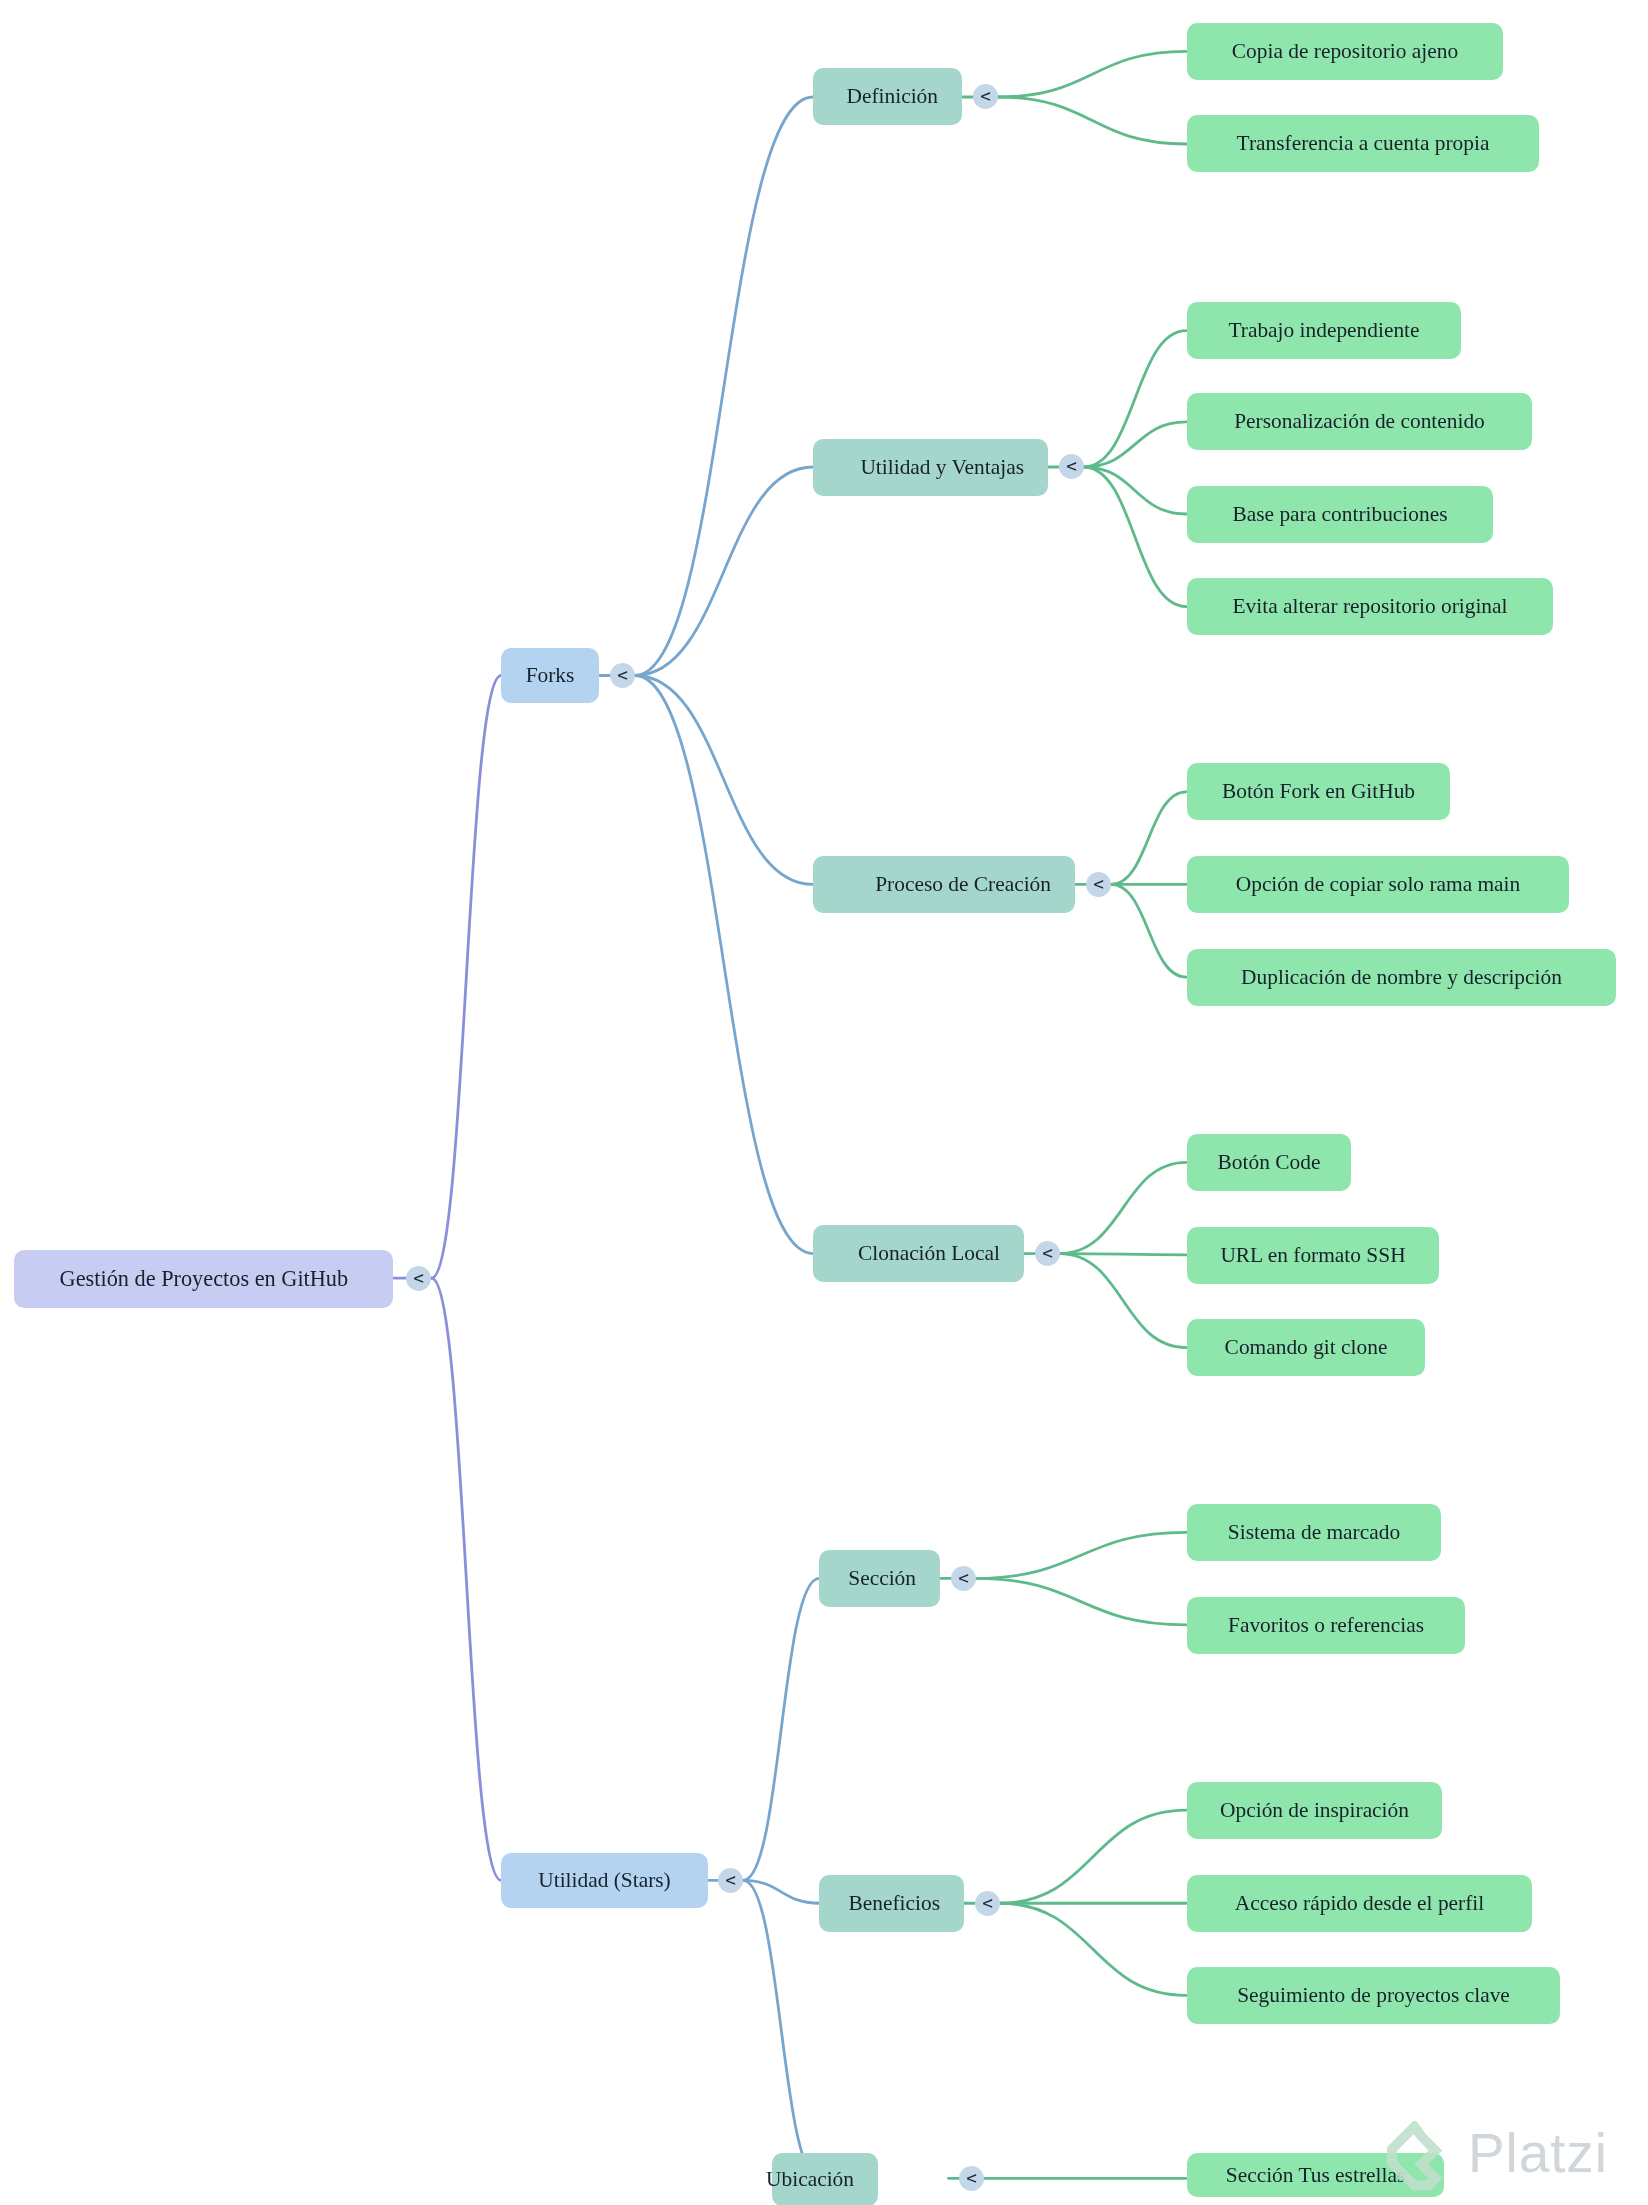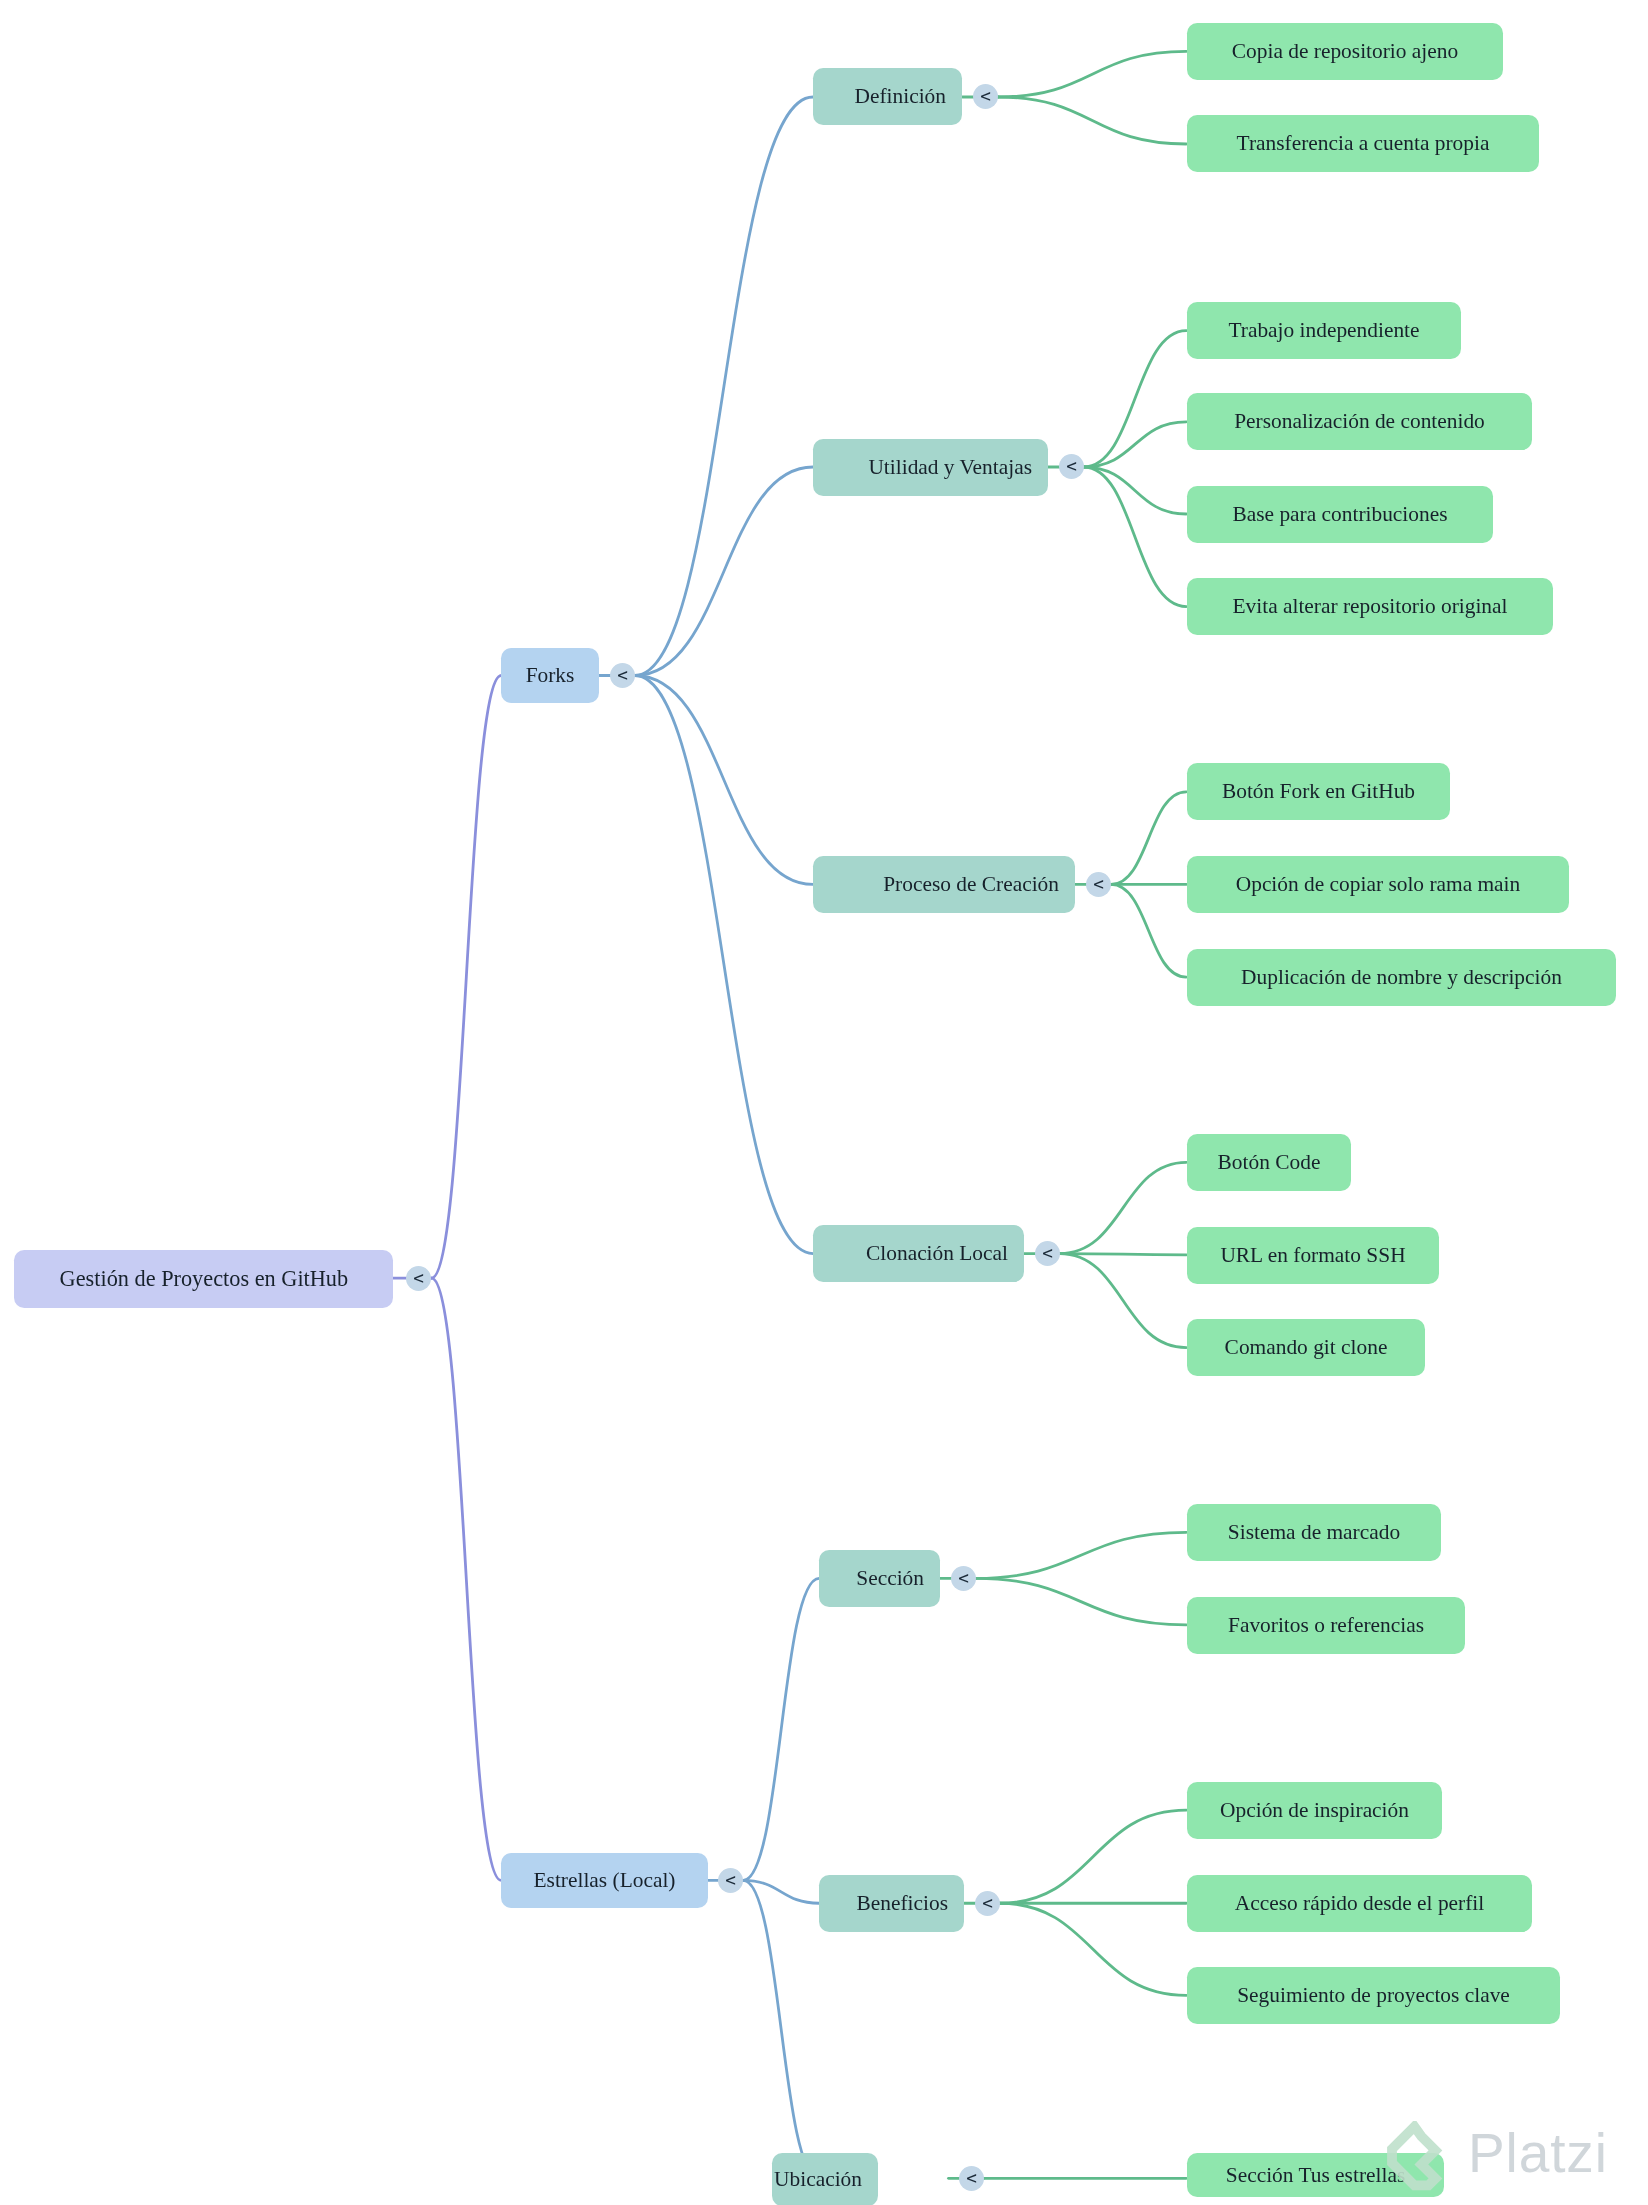--- a/index.html
+++ b/index.html
@@ -4,21 +4,21 @@
 <style>
   html,body { margin:0; padding:0; background:#ffffff; }
   .canvas {
     position:relative; width:1648px; height:2205px; background:#ffffff;
     font-family:"Liberation Serif","DejaVu Serif",serif; overflow:hidden;
   }
   #edges { position:absolute; left:0; top:0; width:1648px; height:2205px; }
   .node {
     position:absolute; display:flex; align-items:center; justify-content:center;
     border-radius:10.2px; color:#17212b; font-size:21.4px; white-space:nowrap;
-    box-sizing:border-box; padding:0 16px;
+    box-sizing:border-box; padding:0 24px;
   }
   .root   { background:var(--root-bg,#c7ccf3);  font-size:22.3px; }
   .branch { background:var(--branch-bg,#b4d3f0); }
   .topic  { background:var(--topic-bg,#a5d6cc);justify-content:flex-end; }
   .leaf   { background:var(--leaf-bg,#8fe6ad); }
   .toggle {
     position:absolute; width:25px; height:25px; border-radius:50%;
     background:var(--toggle-bg,#c3d7e8); display:flex; align-items:center; justify-content:center;
     font-size:17.7px; line-height:1; color:#1c2b3a;
     font-family:"DejaVu Sans Mono","Liberation Mono",monospace; cursor:pointer;
@@ -83,21 +83,21 @@
   </div>
 
   <div class="node branch" style="left:501px;top:648px;width:98px;height:55px">
     <span>Forks</span>
   </div>
   <div class="toggle" style="left:610px;top:663px">
     <span>&lt;</span>
   </div>
 
   <div class="node branch" style="left:501px;top:1853px;width:207px;height:55px">
-    <span>Estrellas (Local)</span>
+    <span>Utilidad (Stars)</span>
   </div>
   <div class="toggle" style="left:718px;top:1868px">
     <span>&lt;</span>
   </div>
 
   <div class="node topic" style="left:813px;top:68px;width:149px;height:57px">
     <span>Definición</span>
   </div>
   <div class="toggle" style="left:973px;top:84px">
     <span>&lt;</span>

